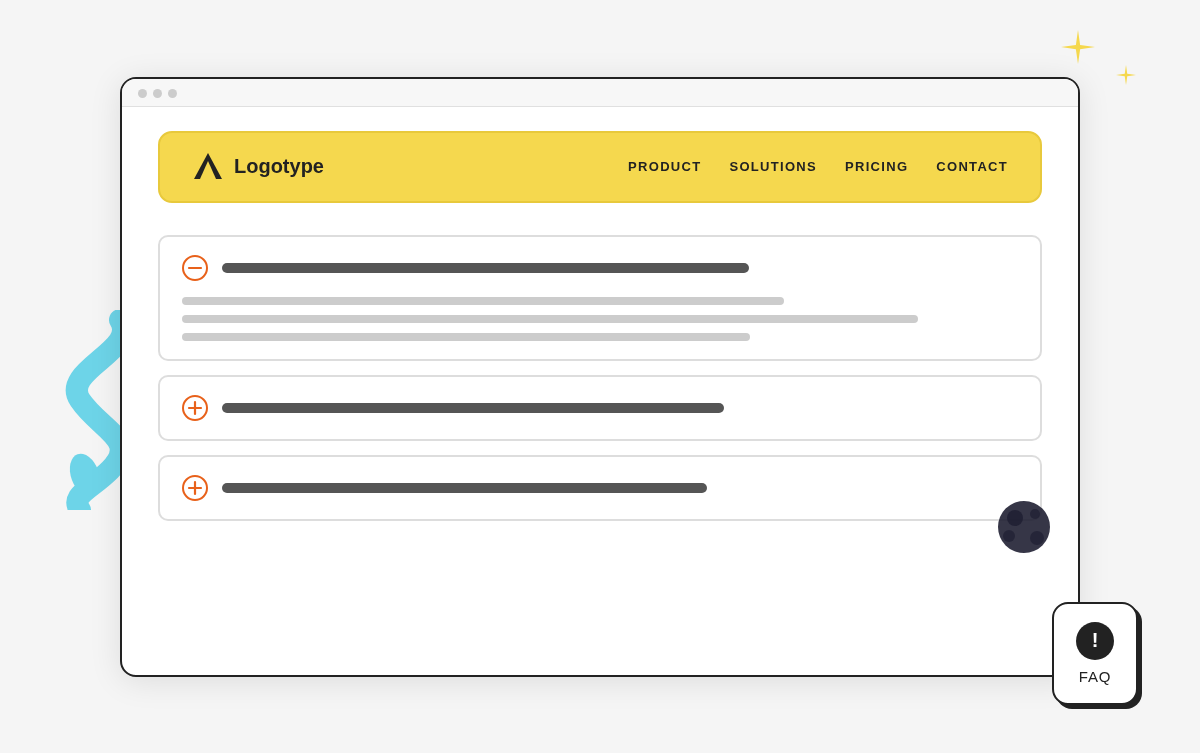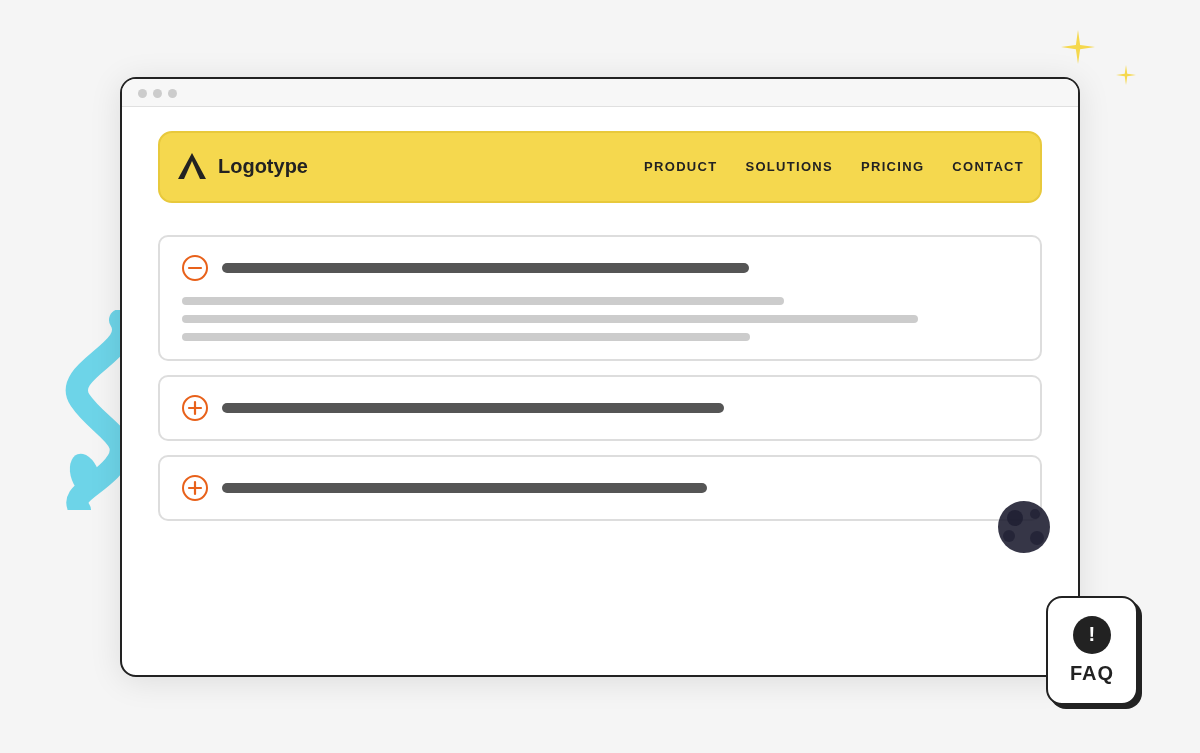--- a/index.html
+++ b/index.html
@@ -57,21 +57,21 @@
       padding: 24px 36px;
       background: #fff;
       border-radius: 0 0 14px 14px;
       height: calc(100% - 36px);
     }
 
     
     .navbar {
       background: #f5d84e;
       border-radius: 14px;
-      padding: 18px 16px;
+      padding: 18px 32px;
       display: flex;
       align-items: center;
       justify-content: space-between;
       border: 2px solid #e8c93c;
       margin-bottom: 32px;
     }
 
     .logo-area {
       display: flex;
       align-items: center;
@@ -174,22 +174,22 @@
       border-radius: 50%;
       display: flex;
       align-items: center;
       justify-content: center;
       color: #fff;
       font-size: 20px;
       font-weight: 900;
     }
 
     .faq-badge-label {
-      font-size: 20px;
-      font-weight: 700;
+      font-size: 15px;
+      font-weight: 400;
       color: #222;
       letter-spacing: 0.05em;
     }
 
     
     .star-svg {
       position: absolute;
     }
   </style>
 </head>

